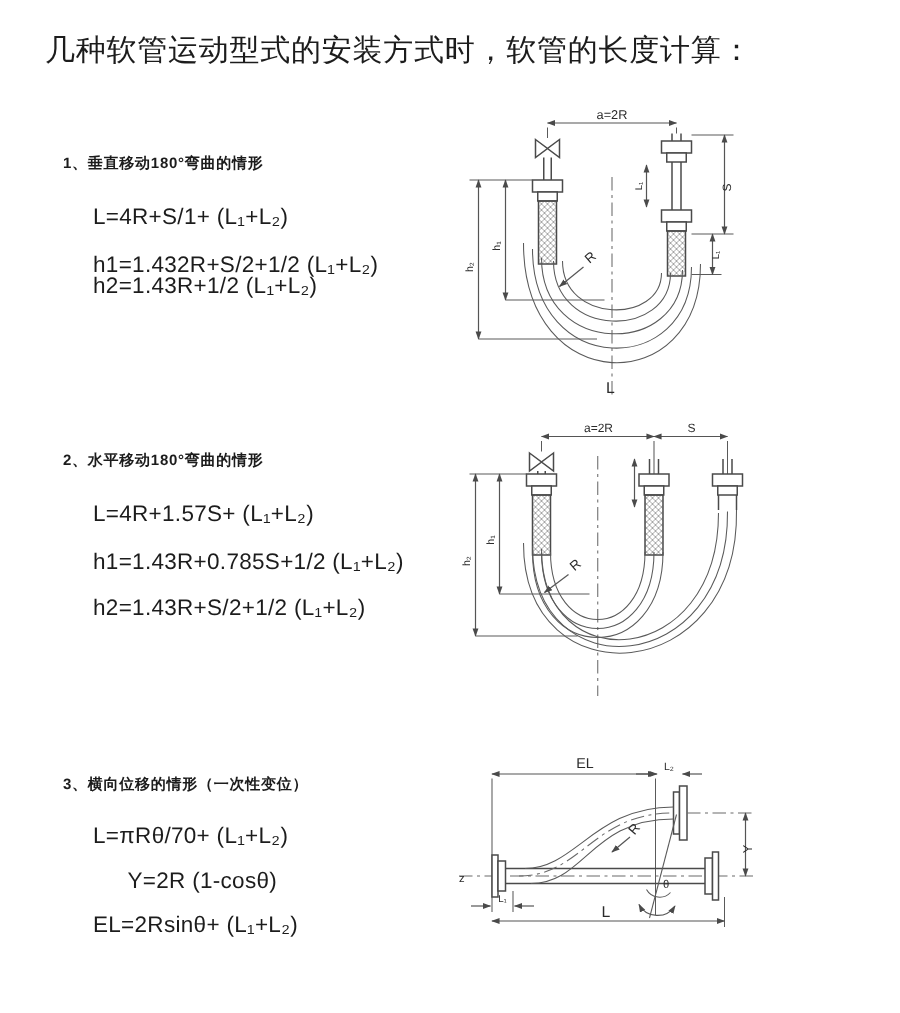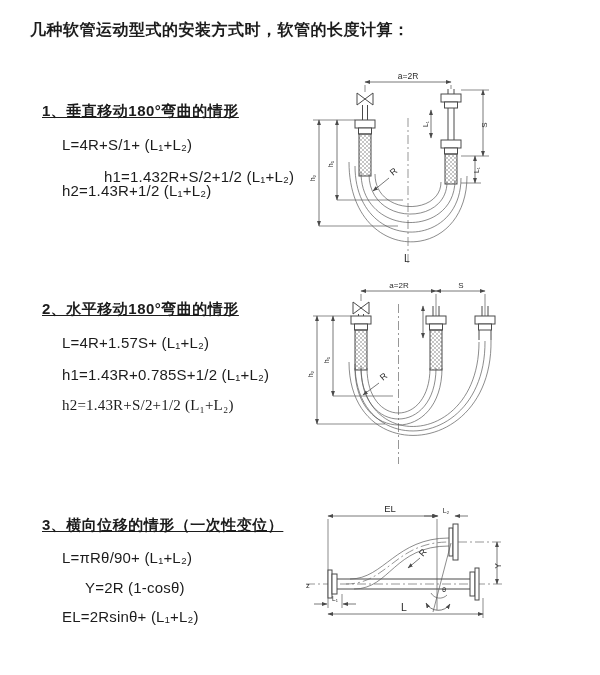--- a/index.html
+++ b/index.html
@@ -2,50 +2,50 @@
 <html><head>
 <meta charset="utf-8">
 <style>
   html,body{margin:0;padding:0;}
   body{
     width:600px;height:675px;background:#ffffff;position:relative;overflow:hidden;
     font-family:"Liberation Sans","DejaVu Sans",sans-serif;color:#1c1c1c;
   }
   .abs{position:absolute;}
   .page-title{
-    left:30px;top:20px;font-size:16px;font-weight:700;letter-spacing:0.5px;white-space:nowrap;
+    left:30px;top:20px;font-size:20px;font-weight:400;letter-spacing:0.5px;white-space:nowrap;
   }
-  .sec-heading{font-size:15px;font-weight:600;letter-spacing:0.5px;white-space:nowrap;text-decoration:underline;}
+  .sec-heading{font-size:10px;font-weight:600;letter-spacing:0.5px;white-space:nowrap;}
   .formula{font-size:15px;font-weight:400;letter-spacing:0.2px;white-space:nowrap;}
   svg{position:absolute;overflow:visible;}
   svg .ln{stroke:#4a4a4a;stroke-width:1;fill:none;}
   svg .thin{stroke:#5a5a5a;stroke-width:0.7;fill:none;}
   svg .dim{stroke:#555;stroke-width:0.8;fill:none;}
   svg .cl{stroke:#6a6a6a;stroke-width:0.7;fill:none;stroke-dasharray:9 3 2 3;}
   svg .fit{fill:#ffffff;stroke:#4a4a4a;stroke-width:1;}
   svg .braid{fill:url(#braid);stroke:#4a4a4a;stroke-width:1;}
   svg text{fill:#2b2b2b;font-family:"Liberation Sans","DejaVu Sans",sans-serif;}
 </style>
 </head>
 <body>
 
 <div class="abs page-title">几种软管运动型式的安装方式时，软管的长度计算：</div>
 
 <div class="abs sec-heading" style="left:42px;top:102px;">1、垂直移动180°弯曲的情形</div>
 <div class="abs formula" style="left:62px;top:136px;">L=4R+S/1+ (L₁+L₂)</div>
-<div class="abs formula" style="left:62px;top:168px;margin-left:42px;">h1=1.432R+S/2+1/2 (L₁+L₂)</div>
+<div class="abs formula" style="left:62px;top:168px;">h1=1.432R+S/2+1/2 (L₁+L₂)</div>
 <div class="abs formula" style="left:62px;top:182px;">h2=1.43R+1/2 (L₁+L₂)</div>
 
 <div class="abs sec-heading" style="left:42px;top:300px;">2、水平移动180°弯曲的情形</div>
 <div class="abs formula" style="left:62px;top:334px;">L=4R+1.57S+ (L₁+L₂)</div>
 <div class="abs formula" style="left:62px;top:366px;">h1=1.43R+0.785S+1/2 (L₁+L₂)</div>
-<div class="abs formula" style="left:62px;top:397px;font-family:Liberation Serif, serif;">h2=1.43R+S/2+1/2 (L₁+L₂)</div>
+<div class="abs formula" style="left:62px;top:397px;">h2=1.43R+S/2+1/2 (L₁+L₂)</div>
 
 <div class="abs sec-heading" style="left:42px;top:516px;">3、横向位移的情形（一次性变位）</div>
-<div class="abs formula" style="left:62px;top:549px;">L=πRθ/90+ (L₁+L₂)</div>
+<div class="abs formula" style="left:62px;top:549px;">L=πRθ/70+ (L₁+L₂)</div>
 <div class="abs formula" style="left:62px;top:579px;margin-left:23px;">Y=2R (1-cosθ)</div>
 <div class="abs formula" style="left:62px;top:608px;text-align:center;">EL=2Rsinθ+ (L₁+L₂)</div>
 
 <svg style="left:303px;top:66px;" width="290" height="205" viewBox="0 0 290 205">
   <defs>
     <marker id="arw" viewBox="0 0 10 10" refX="9" refY="5" markerWidth="7" markerHeight="7" orient="auto-start-reverse">
       <path d="M0,1.5 L10,5 L0,8.5 z" fill="#4a4a4a"></path>
     </marker>
     <pattern id="braid" width="4" height="4" patternUnits="userSpaceOnUse">
       <path d="M0,4 L4,0 M0,0 L4,4" stroke="#8a8a8a" stroke-width="0.5"></path>

